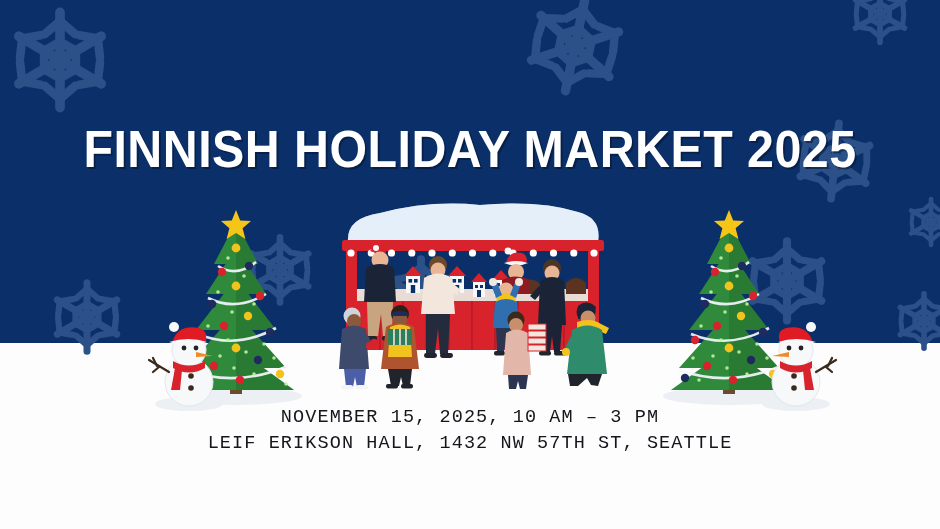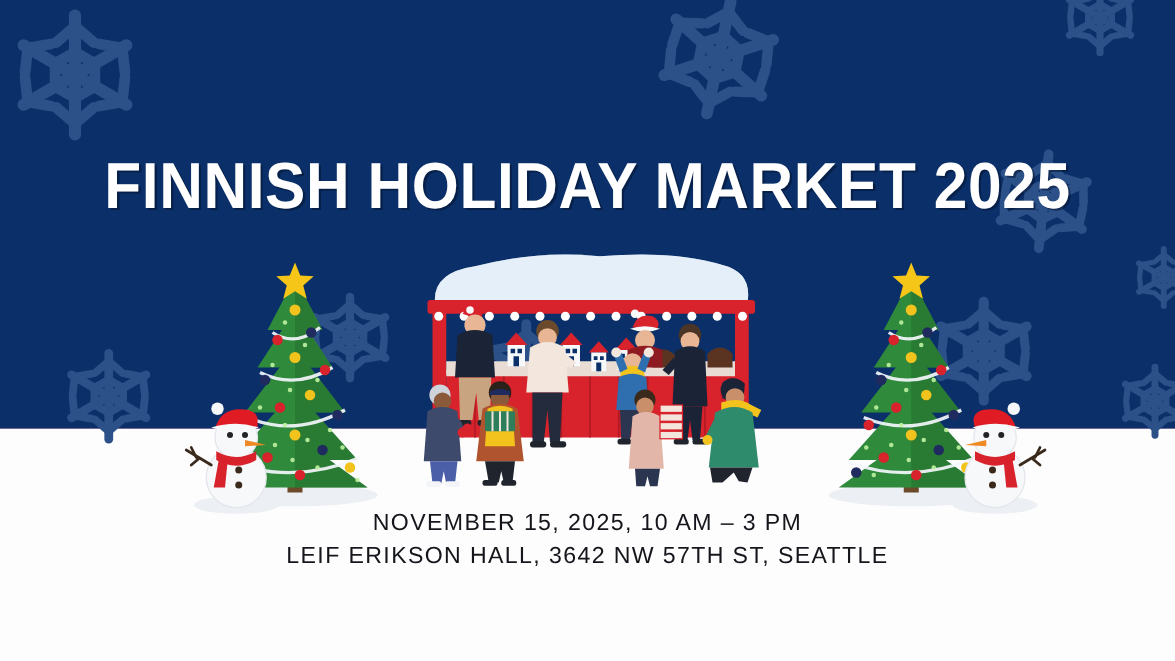--- a/index.html
+++ b/index.html
@@ -40,21 +40,21 @@
     color:#ffffff;
     transform:scaleX(0.93);
     text-shadow:2px 2px 0 rgba(4,20,48,.55);
     white-space:nowrap;
   }
 
   
   .info{
     position:absolute;left:0;width:940px;text-align:center;
     color:#14161c;
-    font-family:Liberation Sans, sans-serif;
+    font-family:Liberation Mono, monospace;
     font-size:18.5px;
     letter-spacing:1.1px;
     white-space:nowrap;
   }
   .info-1{top:407px;}
   .info-2{top:433px;}
 
   
   .art{position:absolute;}
   .art svg{display:block;overflow:visible;}
@@ -552,15 +552,15 @@
         <circle cx="236" cy="156" r="4" fill="#f2c31c"></circle>
         <path d="M238 178 l34 0 l-4 12 l-7 -1 l-4 -7 l-9 8 l-8 0 Z" fill="#20242c"></path>
       </g>
 
     </svg>
   </div>
 
   <div class="title">FINNISH HOLIDAY MARKET 2025</div>
 
   <div class="info info-1">NOVEMBER 15, 2025, 10 AM – 3 PM</div>
-  <div class="info info-2">LEIF ERIKSON HALL, 3642 NW 57TH ST, SEATTLE</div>
+  <div class="info info-2">LEIF ERIKSON HALL, 1432 NW 57TH ST, SEATTLE</div>
 
 </div>
 
 </body></html>

